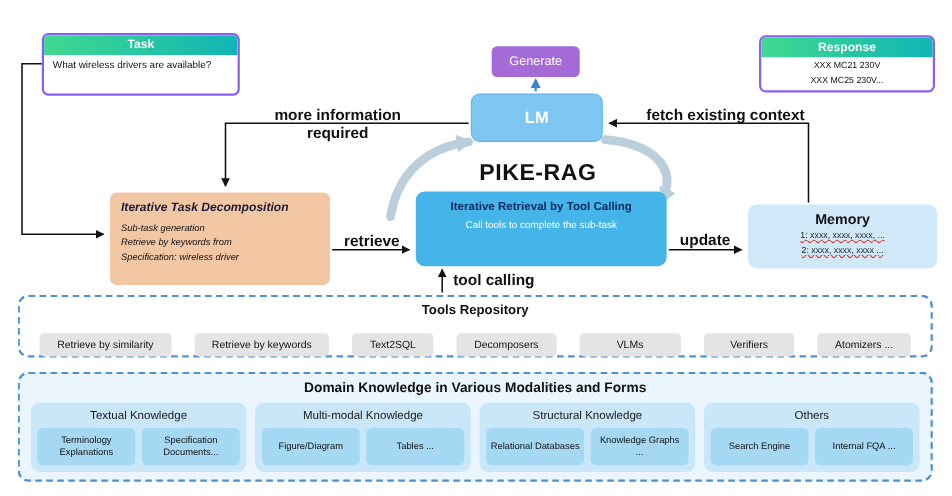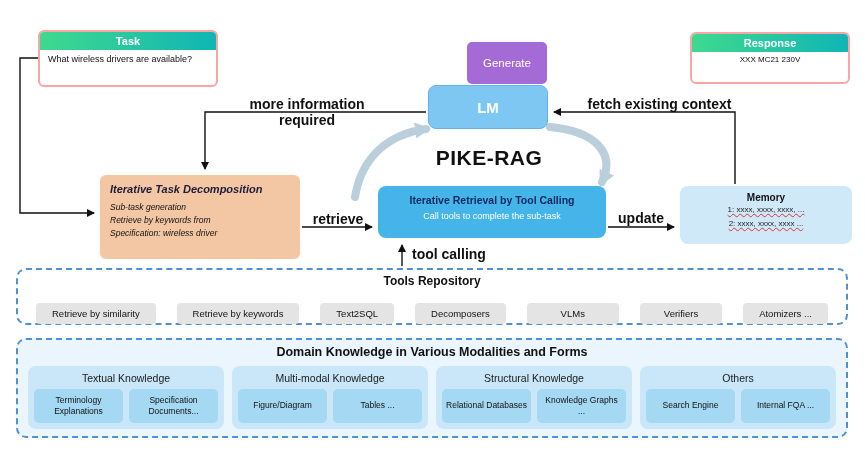--- a/index.html
+++ b/index.html
@@ -3,42 +3,42 @@
 <meta charset="utf-8">
 <style>
   html,body{margin:0;padding:0;background:#fff;font-family:"Liberation Sans",sans-serif;}
   #canvas{position:relative;width:865px;height:451px;background:#fff;overflow:hidden;}
   .abs{position:absolute;}
   .box{position:absolute;z-index:2;box-sizing:border-box;}
   .lbl{position:absolute;z-index:3;font-weight:bold;font-size:14px;color:#111;}
   svg.arrows{position:absolute;left:0;top:0;z-index:1;}
 
   
-  .framed{border:2px solid #fca5a5;border-radius:6px;background:#fff;overflow:hidden;}
+  .framed{border:2px solid #8b5cf6;border-radius:6px;background:#fff;overflow:hidden;}
   .grad-head{height:18px;line-height:18px;background:linear-gradient(90deg,#3fd98e,#10b5b5);
              color:#fff;font-weight:bold;font-size:11px;text-align:center;}
   .task-body{font-size:9px;color:#111;padding:3px 8px;line-height:1.35;}
   .resp-body{font-size:8px;color:#111;text-align:center;line-height:1.6;padding-top:2px;}
 
   .generate{background:#a46bd6;border-radius:5px;color:#fff;font-size:11.5px;
             display:flex;align-items:center;justify-content:center;}
   .lm{background:#7dc7f2;border:1px solid #5fb5e8;border-radius:8px;color:#fff;font-weight:bold;
       font-size:15px;display:flex;align-items:center;justify-content:center;}
   .pike{font-size:21px;font-weight:bold;color:#111;letter-spacing:.5px;text-align:center;z-index:3;}
 
   .decomp{background:#f3c6a4;border-radius:6px;padding:8px 10px;}
   .decomp .t{font-size:11px;font-weight:bold;color:#1c1c3a;margin-bottom:6px;}
   .decomp .ln{font-size:8.5px;color:#111;line-height:1.55;}
 
   .retrv{background:#45b4e8;border-radius:8px;text-align:center;padding-top:8px;}
   .retrv .t{font-size:10.5px;font-weight:bold;color:#0d2b63;}
   .retrv .b{font-size:9px;color:#fff;margin-top:5px;}
 
   .mem{background:#cfe9f9;border-radius:8px;text-align:center;padding-top:6px;}
-  .mem .t{font-size:10px;font-weight:bold;color:#111;}
+  .mem .t{font-size:13px;font-weight:bold;color:#111;}
   .mem .ln{font-size:8px;color:#222;line-height:1.7;
            text-decoration-line:underline;text-decoration-style:wavy;
            text-decoration-color:#e03131;text-decoration-thickness:1px;text-underline-offset:1px;}
 
   .dashed{border:2px dashed #4f90cf;border-radius:10px;}
   .tools{background:#fff;}
   .tools .t{text-align:center;font-weight:bold;font-size:12px;margin-top:4px;color:#111;}
   .tools .row{display:flex;justify-content:space-between;align-items:flex-start;padding:0 18px;margin-top:15px;}
   .tool-btn{background:#e4e4e4;border-radius:4px;font-size:9.5px;color:#111;
             padding:5px 16px;white-space:nowrap;}
@@ -87,41 +87,42 @@
     <path d="M608,227 H674" fill="none" stroke="#111" stroke-width="1.4" marker-end="url(#ah)"></path>
 
     <path d="M402,266 V245" fill="none" stroke="#111" stroke-width="1.4" marker-end="url(#ah)"></path>
   </svg>
 
   <div class="box framed" style="left:38px;top:30px;width:180px;height:57px;">
     <div class="grad-head">Task</div>
     <div class="task-body">What wireless drivers are available?</div>
   </div>
 
-  <div class="box generate" style="left:467px;top:42px;width:80px;height:42px;">Generate</div>
+  <div class="box generate" style="left:447px;top:42px;width:80px;height:28px;">Generate</div>
 
   <div class="box framed" style="left:690px;top:32px;width:160px;height:52px;">
     <div class="grad-head">Response</div>
     <div class="resp-body">
       <div>XXX MC21 230V</div>
+      <div>XXX MC25 230V...</div>
     </div>
   </div>
 
   <div class="box lm" style="left:428px;top:85px;width:120px;height:44px;">LM</div>
 
   <div class="abs pike" style="left:409px;top:146px;width:160px;">PIKE-RAG</div>
 
   <div class="box decomp" style="left:100px;top:175px;width:200px;height:84px;font-style:italic;">
     <div class="t">Iterative Task Decomposition</div>
     <div class="ln">Sub-task generation</div>
     <div class="ln">Retrieve by keywords from</div>
     <div class="ln">Specification: wireless driver</div>
   </div>
 
-  <div class="box retrv" style="left:378px;top:186px;width:228px;height:52px;">
+  <div class="box retrv" style="left:378px;top:174px;width:228px;height:68px;">
     <div class="t">Iterative Retrieval by Tool Calling</div>
     <div class="b">Call tools to complete the sub-task</div>
   </div>
 
   <div class="box mem" style="left:680px;top:186px;width:172px;height:58px;">
     <div class="t">Memory</div>
     <div class="ln">1: xxxx, xxxx, xxxx, ...</div>
     <div class="ln">2: xxxx, xxxx, xxxx ...</div>
   </div>
 

